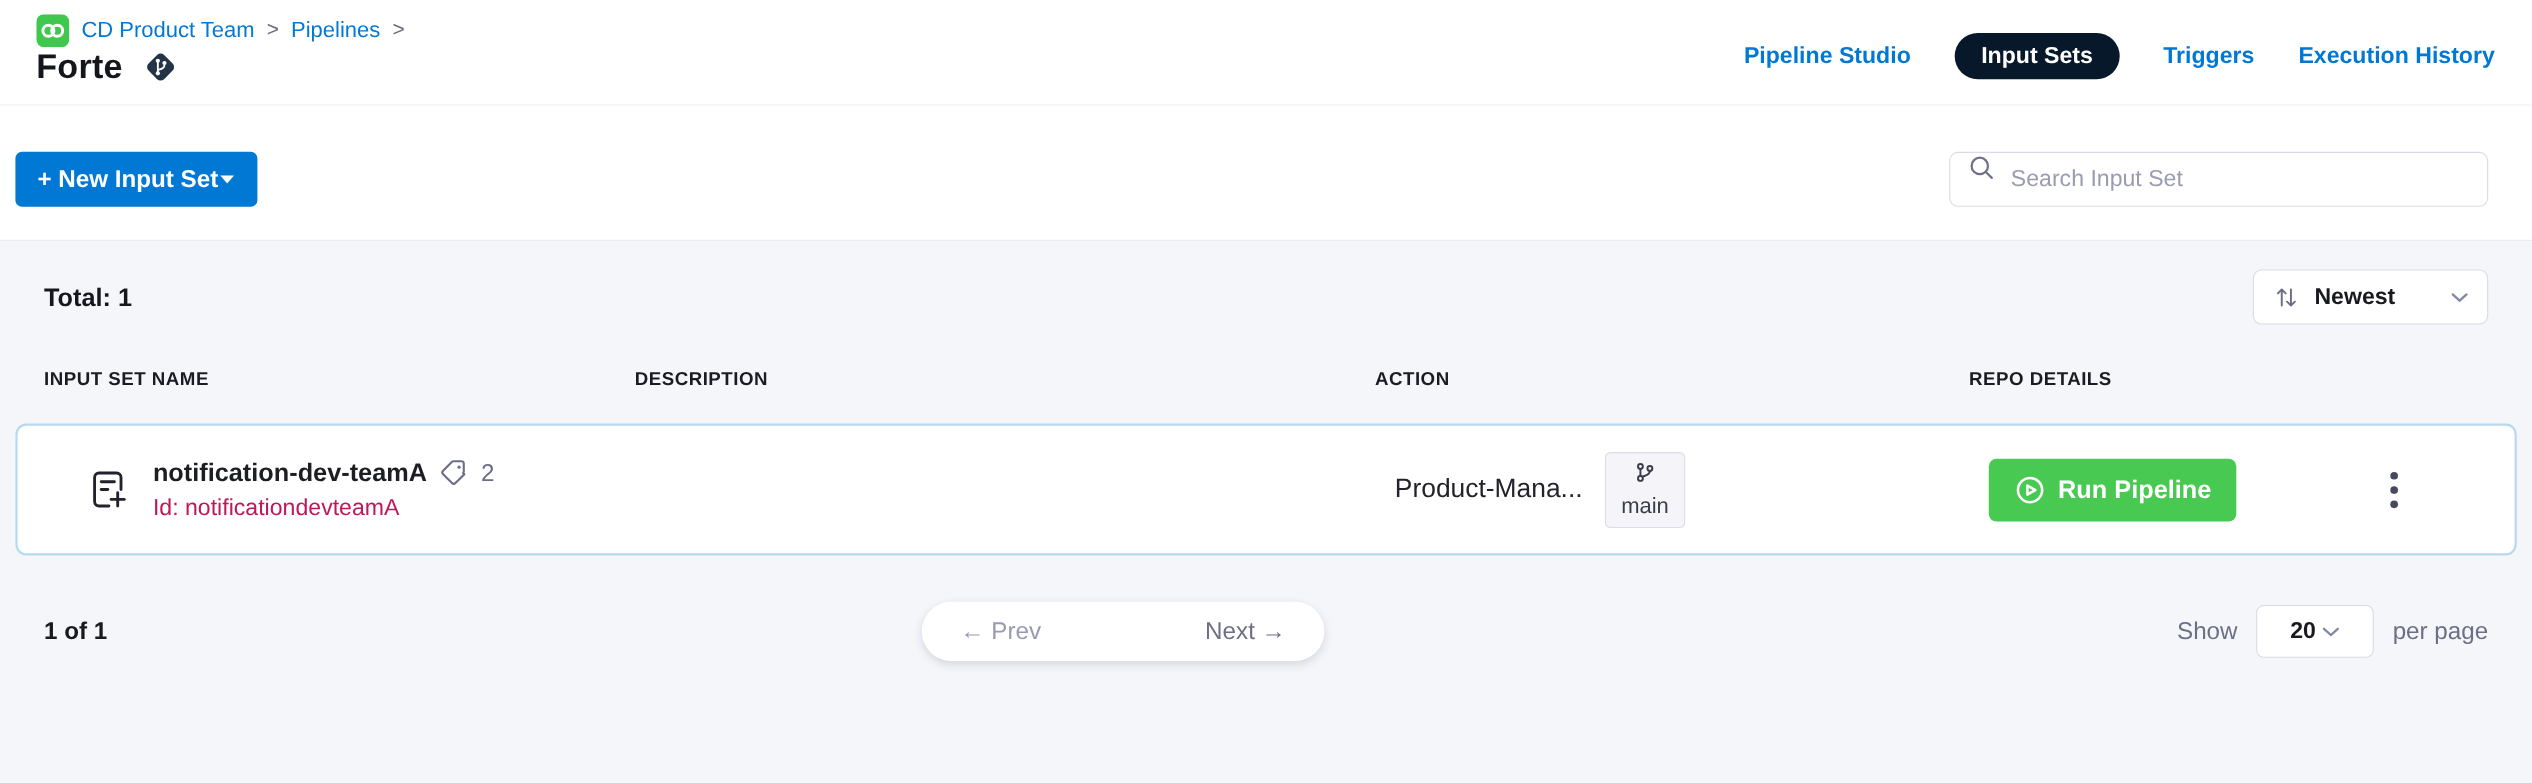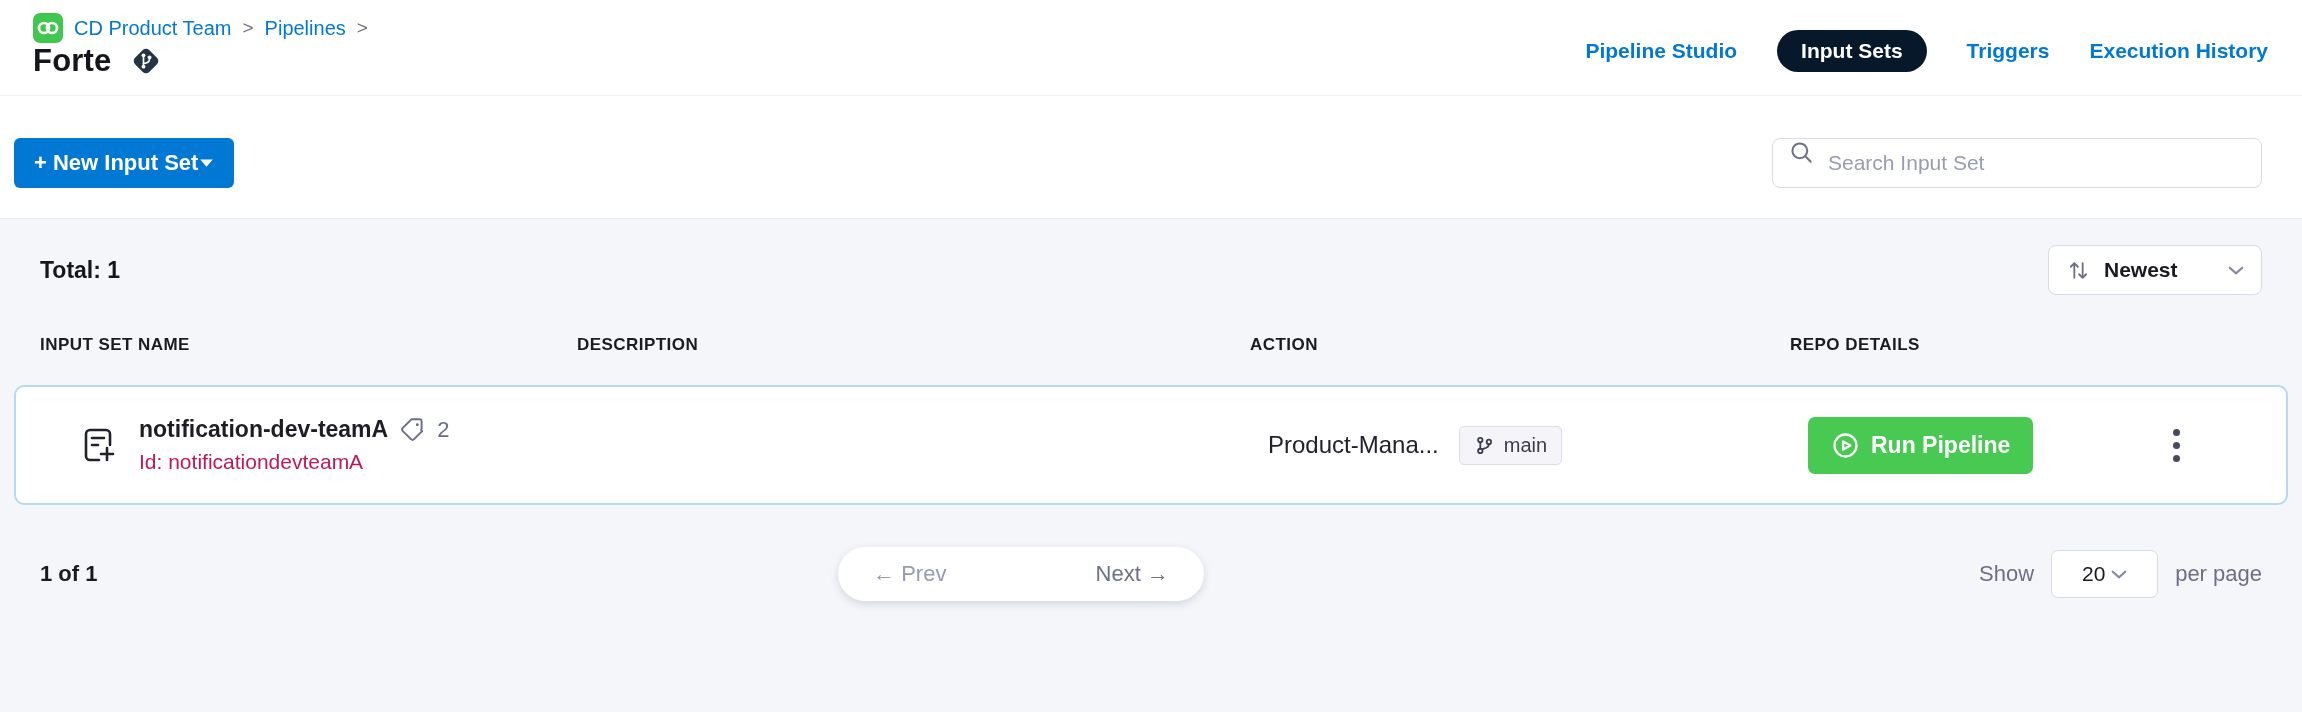--- a/index.html
+++ b/index.html
@@ -46,40 +46,40 @@
               align-items:center; padding:0 42px; cursor:pointer; }
   .name-cell { display:flex; align-items:center; gap:17px; }
   .doc-icon { margin-left:18px; flex:0 0 auto; }
   .name-line { display:flex; align-items:center; gap:11px; }
   .is-name { font-size:23px; font-weight:bold; color:#1d1e24; }
   .tag-count { font-size:22px; color:#6b6d85; }
   .is-id { font-size:21px; color:#be185d; margin-top:7px; }
   .repo-cell { display:flex; align-items:center; gap:20px; }
   .repo-name { font-size:24px; color:#22222a; }
   .branch-badge { display:flex; align-items:center; gap:9px; background:#f4f4f9; border:1px solid #dcdde8;
-                  border-radius:5px; padding:7px 14px; font-size:20px; color:#3b3c49; }
+                  border-radius:5px; padding:7px 14px; font-size:20px; color:#3b3c49;flex-direction:column; }
   .action-cell { display:flex; align-items:center; justify-content:space-between; padding-right:56px; }
   .run-btn { background:#48c952; color:#fff; border:none; border-radius:7px; height:57px; padding:0 23px;
              font-size:23px; font-weight:bold; font-family:inherit; display:flex; align-items:center; gap:11px; cursor:pointer; }
   .kebab { background:none; border:none; display:flex; flex-direction:column; gap:6px; padding:8px; cursor:pointer; }
   .kebab i { width:7px; height:7px; border-radius:50%; background:#474a5e; display:block; }
 
   .pagination-row { position:relative; margin-top:42px; height:54px; }
   .range { position:absolute; left:0; top:50%; transform:translateY(-50%); font-size:22px; font-weight:bold; color:#191a20; }
   .pager { position:absolute; left:798px; top:0; width:366px; height:54px; background:#fff; border-radius:27px;
            box-shadow:0 3px 9px rgba(40,41,61,.15); display:flex; overflow:hidden; }
   .pager button { border:none; background:none; font-family:inherit; font-size:22px; cursor:pointer; }
   .pager-prev { flex:1; color:#979ab0; }
   .pager-page { width:79px; background:#0278d5; color:#fff; font-weight:bold; }
   .pager-next { flex:1; color:#6d6f86; }
   .size-group { position:absolute; right:0; top:0; height:54px; display:flex; align-items:center; gap:17px;
                 font-size:22px; color:#6d6f86; }
   .size-select { height:48px; min-width:107px; background:#fff; border:1px solid #d9dae6; border-radius:7px;
                  display:flex; align-items:center; justify-content:center; gap:6px; padding:0 14px;
-                 font-size:21px; font-weight:normal; color:#191a20; cursor:pointer; }
+                 font-size:21px; font-weight:bold; color:#191a20; cursor:pointer; }
 </style>
 </head>
 <body>
 
 <header class="topbar">
   <nav class="breadcrumb">
     <span style="display:flex;">
       <svg width="30" height="30" viewBox="0 0 30 30">
           <rect width="30" height="30" rx="7" fill="#3fc74e"></rect>
           <g stroke="#fff" stroke-width="2.7" fill="none">

